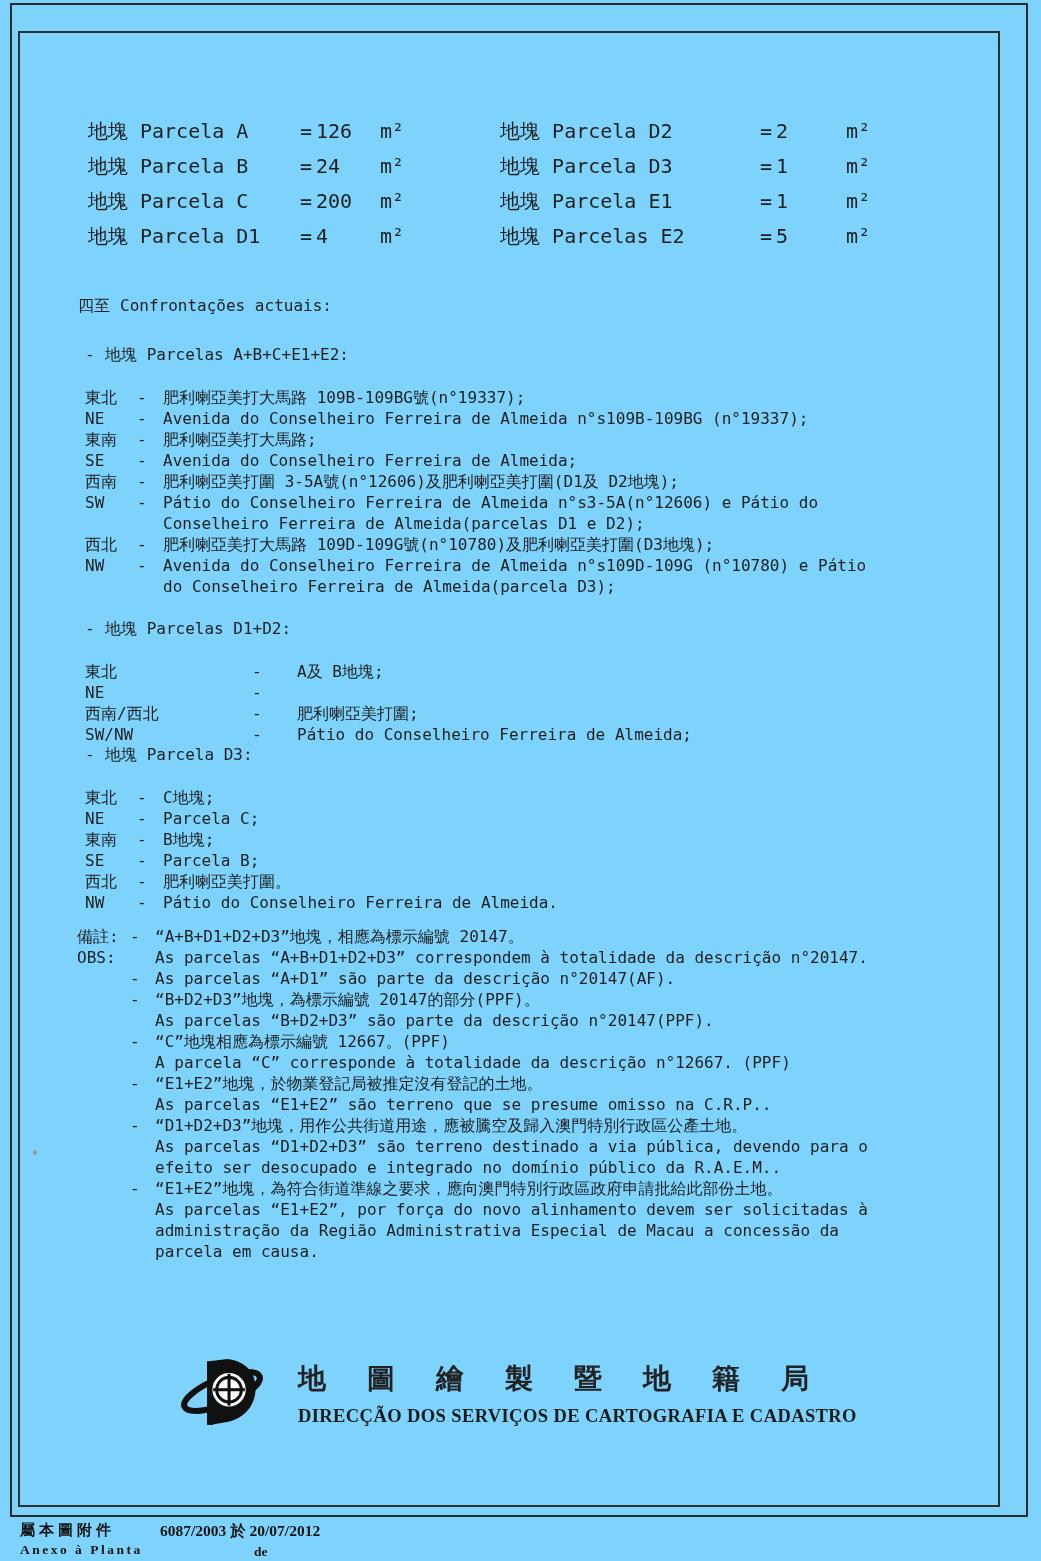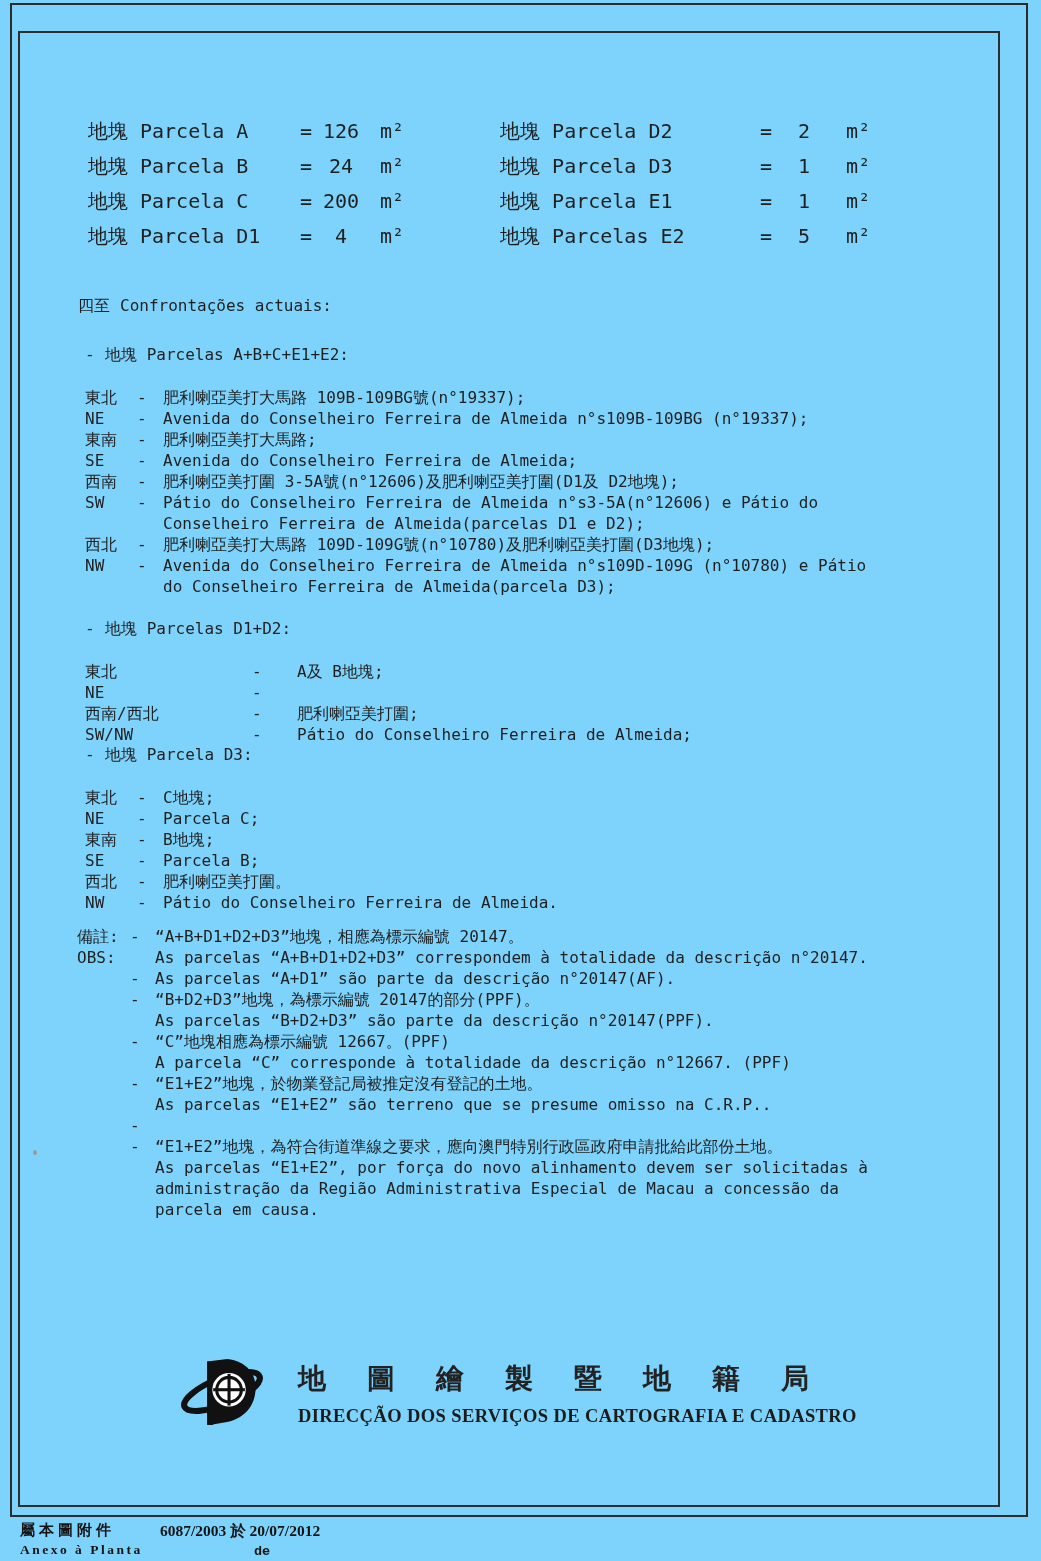--- a/index.html
+++ b/index.html
@@ -23,21 +23,21 @@
   
   .areas {
     position:absolute; left:88px; top:118px;
     display:flex; gap:96px;
     font-size:20px;
   }
   .area-col { display:block; }
   .area-row { display:grid; height:35px; align-items:baseline; }
   .area-col.left  .area-row { grid-template-columns:52px 160px 16px 50px auto; }
   .area-col.right .area-row { grid-template-columns:52px 208px 16px 56px auto; }
-  .area-value { text-align:center; }
+  .area-value { text-align:left; }
   .area-unit  { padding-left:14px; }
   
   .conf-heading {
     position:absolute; left:78px; top:296px; font-size:16px;
   }
   .conf-heading .pt { margin-left:10px; }
   .conf-group { position:absolute; left:85px; font-size:16px; line-height:21px; }
   .group-1 { top:344px; }
   .group-2 { top:618px; }
   .group-3 { top:744px; }
@@ -80,21 +80,21 @@
     font-family:"Liberation Serif","DejaVu Serif",serif; color:#141414;
   }
   .footer-left .zh { font-size:15px; font-weight:bold; letter-spacing:4px; }
   .footer-left .pt { font-size:13.5px; font-weight:bold; letter-spacing:2.5px; margin-top:2px; }
   .footer-ref {
     position:absolute; left:160px; top:1521px;
     font-family:"Liberation Serif","DejaVu Serif",serif; color:#141414;
     font-weight:bold;
   }
   .footer-ref .line1 { font-size:15.5px; }
-  .footer-ref .line2 { font-size:13.5px; margin-top:2px; padding-left:94px;font-family:Liberation Mono, monospace; }
+  .footer-ref .line2 { font-size:13.5px; margin-top:2px; padding-left:94px; }
   .artifact-dot {
     position:absolute; left:33px; top:1150px; width:4px; height:5px;
     background:#9a9a9a; border-radius:50%;
   }
 </style>
 </head>
 <body>
 
 <div class="page">
 
@@ -307,20 +307,24 @@
     <div class="obs-item">
       <div class="zh-text">“C”地塊相應為標示編號 12667。(PPF)</div>
       <div class="pt-text">A parcela “C” corresponde à totalidade da descrição n°12667. (PPF)</div>
     </div>
     <div class="obs-dash" style="grid-column:2">-</div>
     <div class="obs-item">
       <div class="zh-text">“E1+E2”地塊，於物業登記局被推定沒有登記的土地。</div>
       <div class="pt-text">As parcelas “E1+E2” são terreno que se presume omisso na C.R.P..</div>
     </div>
     <div class="obs-dash" style="grid-column:2">-</div>
+    <div class="obs-item">
+      <div class="zh-text">“D1+D2+D3”地塊，用作公共街道用途，應被騰空及歸入澳門特別行政區公產土地。</div>
+      <div class="pt-text">As parcelas “D1+D2+D3” são terreno destinado a via pública, devendo para o efeito ser desocupado e integrado no domínio público da R.A.E.M..</div>
+    </div>
     <div class="obs-dash" style="grid-column:2">-</div>
     <div class="obs-item">
       <div class="zh-text">“E1+E2”地塊，為符合街道準線之要求，應向澳門特別行政區政府申請批給此部份土地。</div>
       <div class="pt-text">As parcelas “E1+E2”, por força do novo alinhamento devem ser solicitadas à administração da Região Administrativa Especial de Macau a concessão da parcela em causa.</div>
     </div>
   </div>
 
   <div class="agency">
     <svg class="agency-logo" viewBox="0 0 100 88" xmlns="http://www.w3.org/2000/svg">
       <g fill="none" stroke="#111" stroke-width="7">

